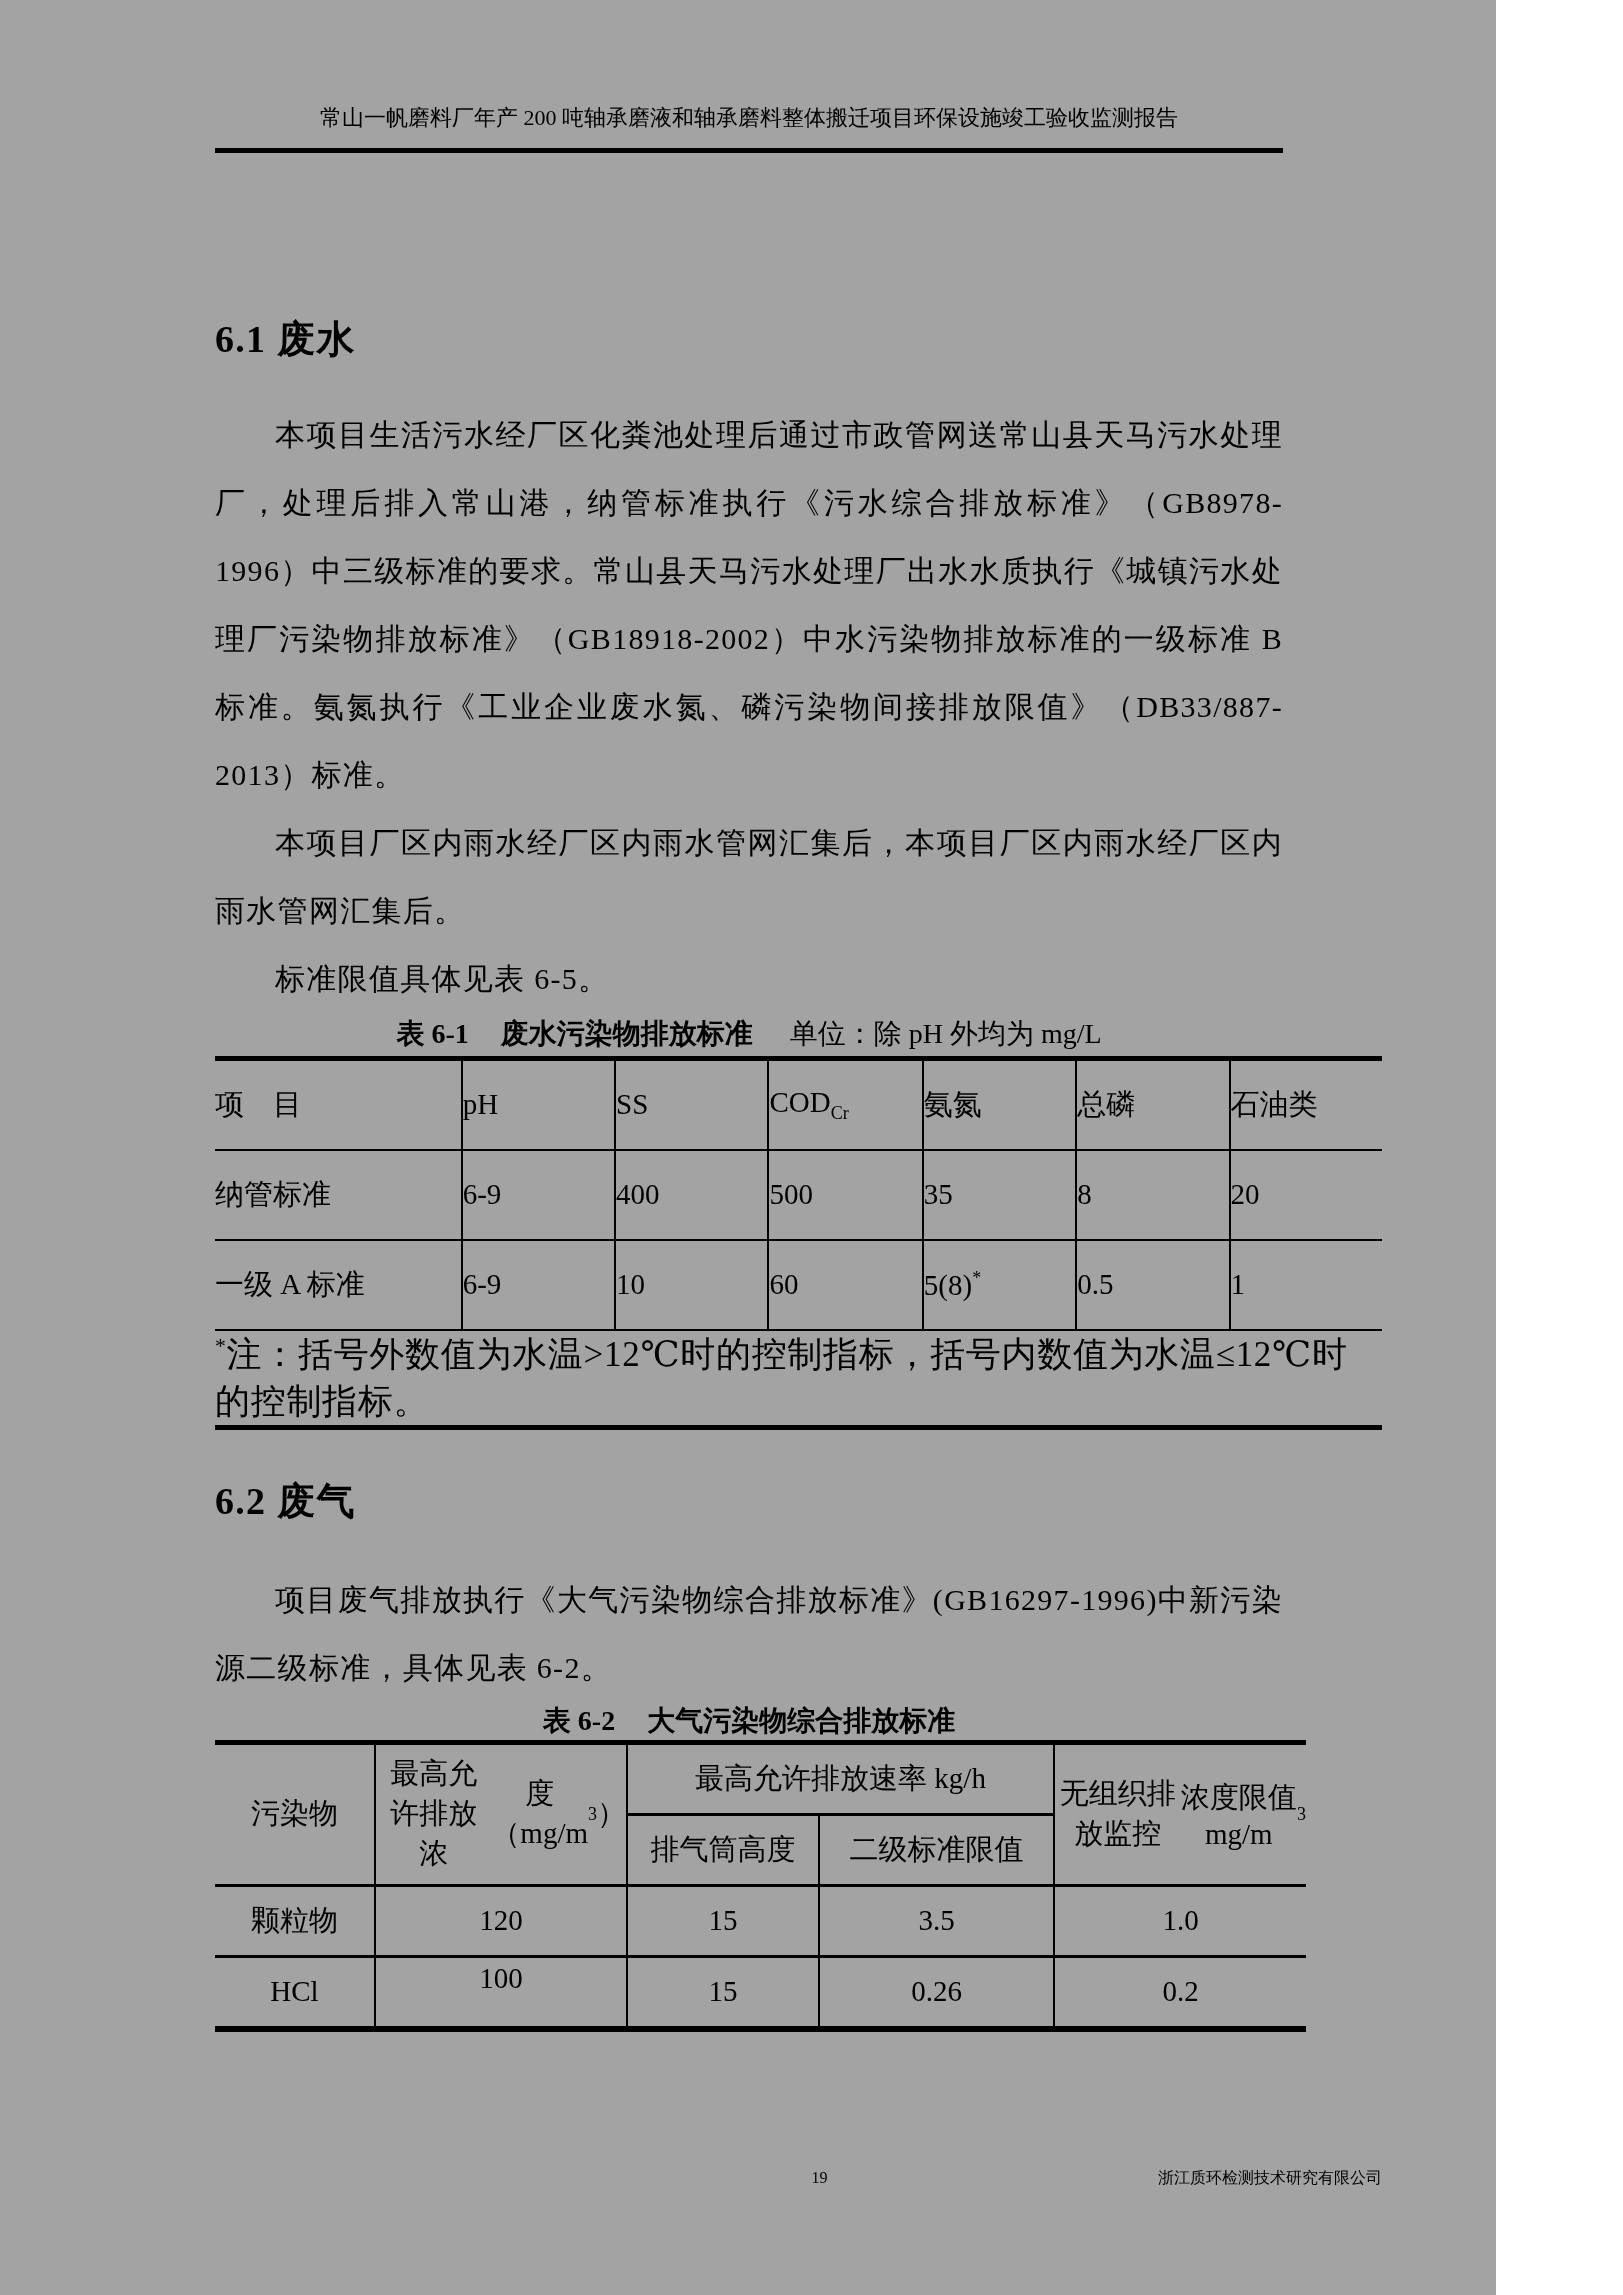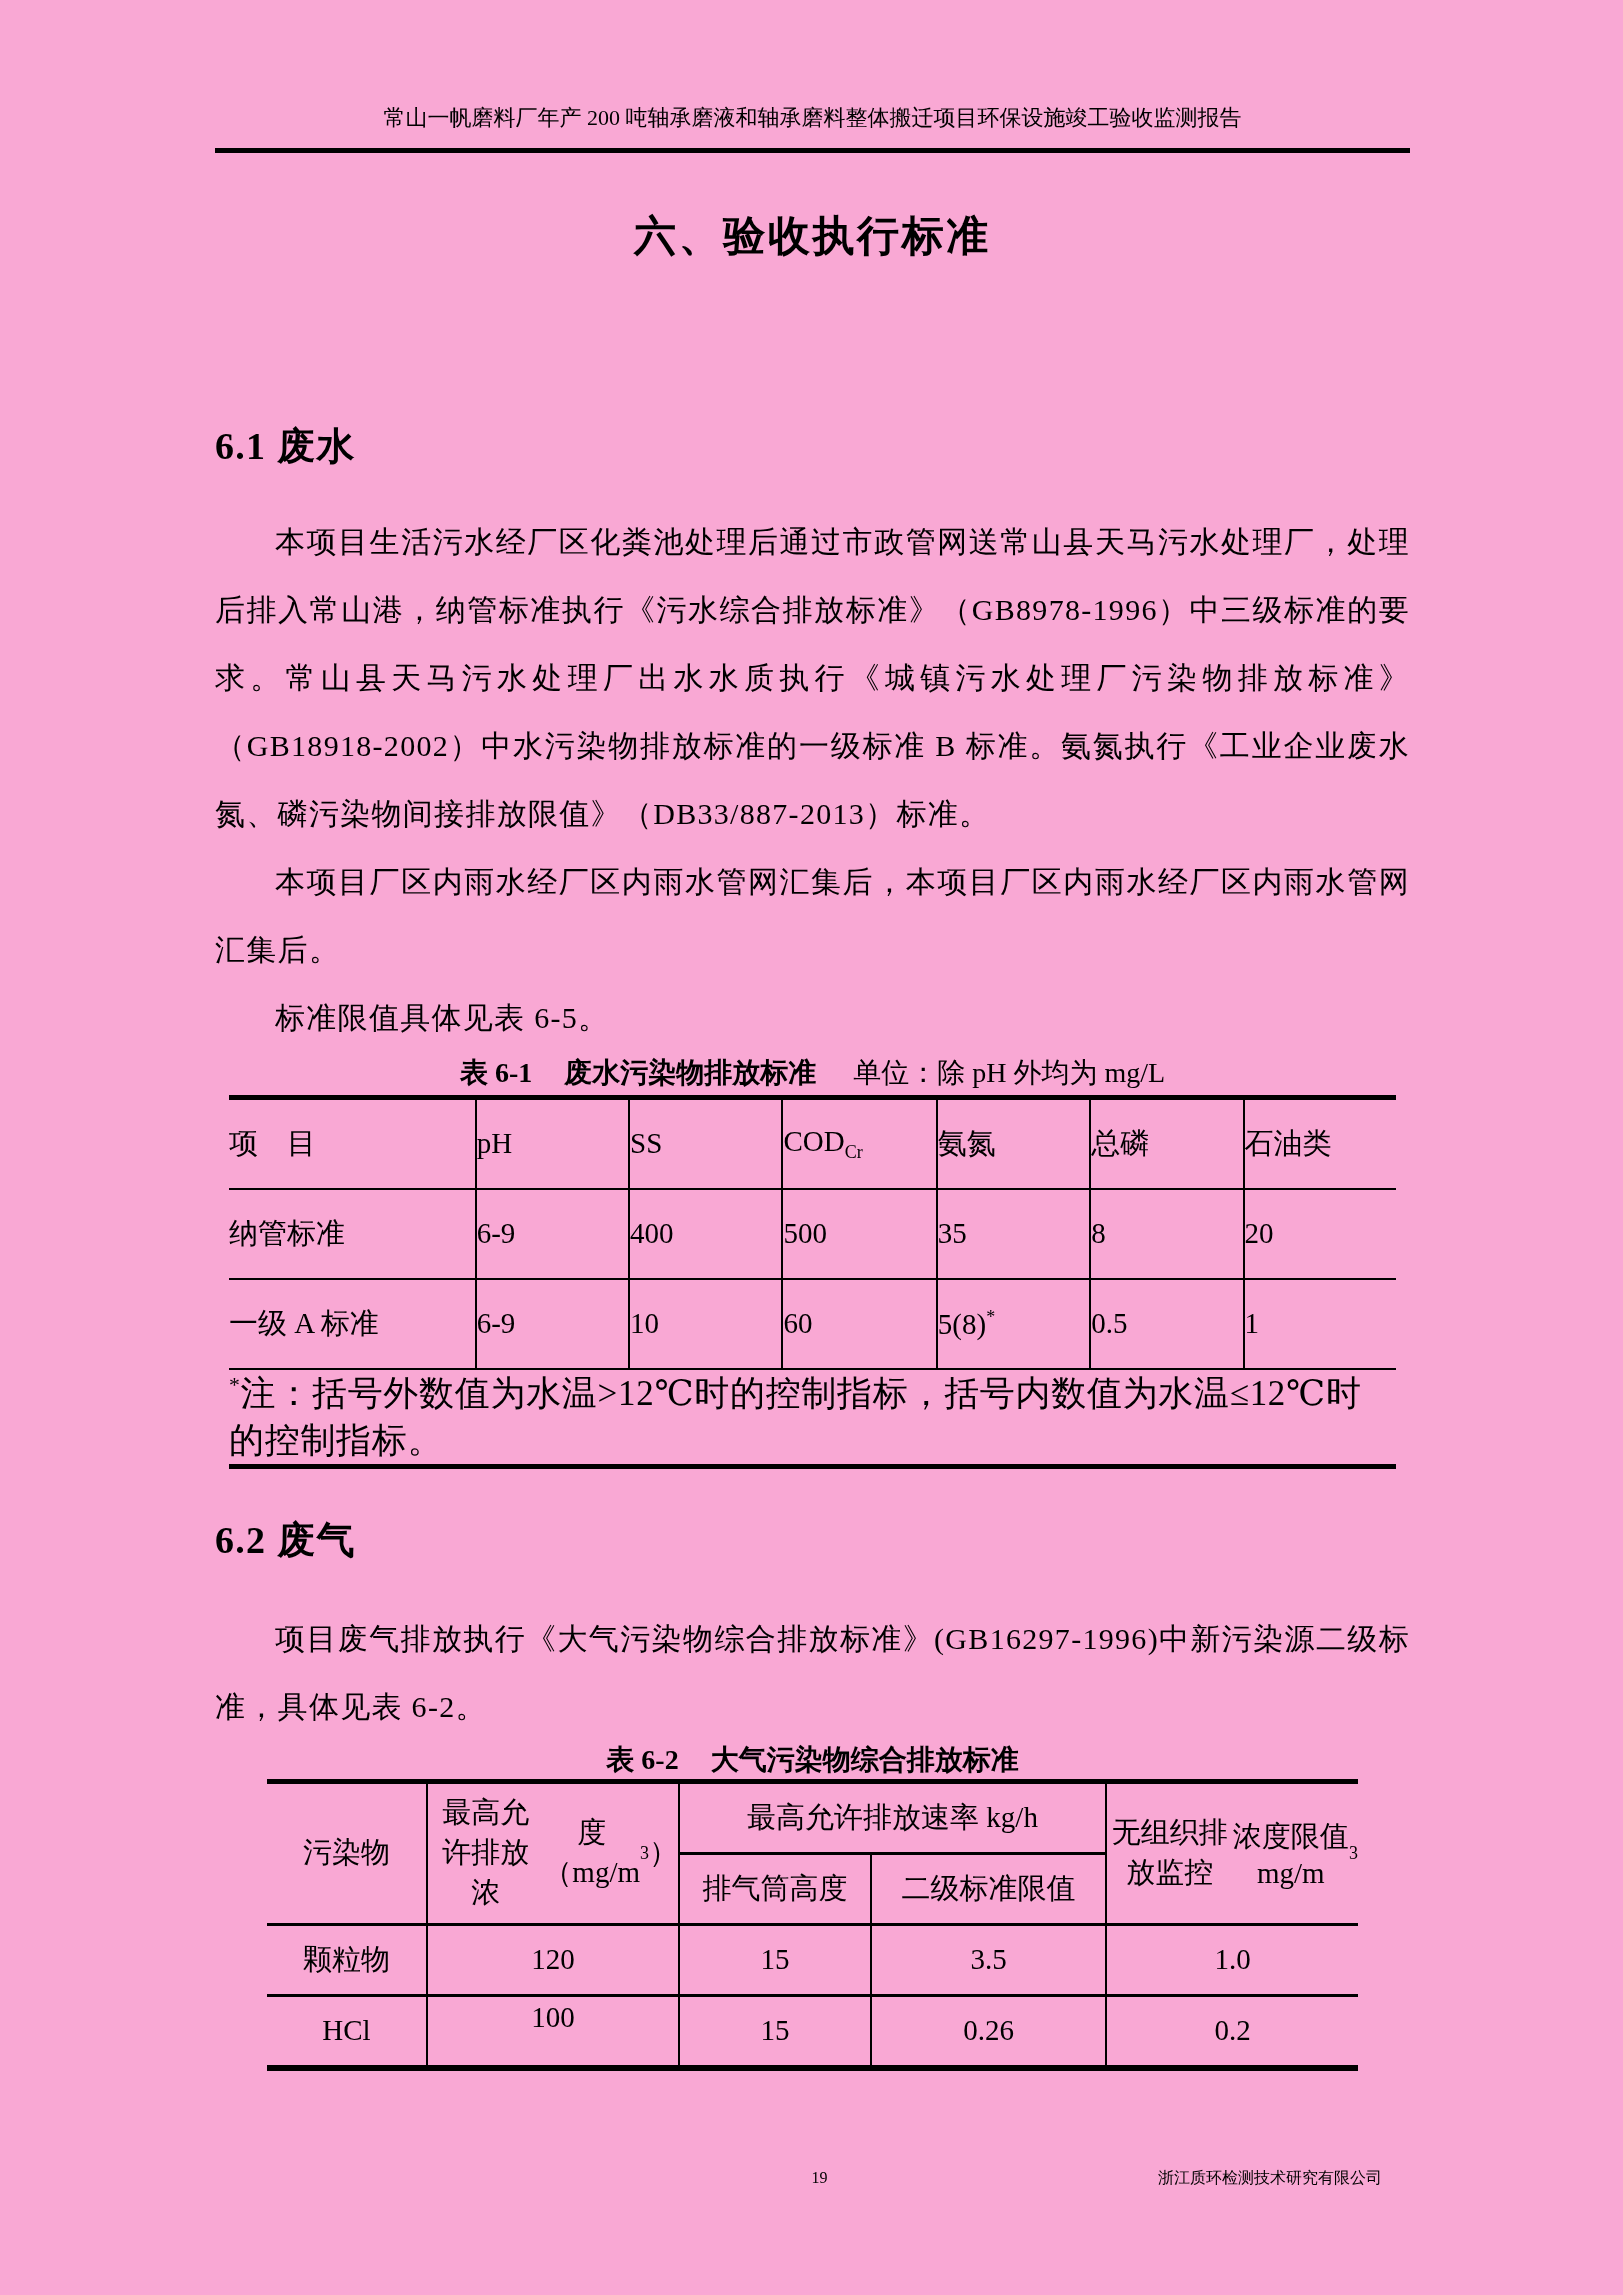--- a/index.html
+++ b/index.html
@@ -1,20 +1,20 @@
 <!DOCTYPE html>
 <html style="font-size:10.5px"><head>
 <meta charset="utf-8">
 <style>
   html,body{margin:0;padding:0;background:#ffffff;}
   .page{
     position:relative;
-    width:1623px;
+    width:1496px;
     height:2295px;
-    background:#f9a8d4;
+    background:#a3a3a3;
     color:#000000;
     font-family:"Liberation Serif","DejaVu Serif",serif;
     overflow:hidden;
   }
   .content{
     padding-left:215px;
     padding-right:213px;
   }
   
   .doc-header{
@@ -155,21 +155,20 @@
 </head>
 <body>
 
 <div class="page">
   <div class="content">
 
     <div class="doc-header">
       <span>常山一帆磨料厂年产 200 吨轴承磨液和轴承磨料整体搬迁项目环保设施竣工验收监测报告</span>
     </div>
 
-    <div class="doc-title">六、验收执行标准</div>
 
     <div class="section-heading sh-1">6.1 废水</div>
 
     <div class="body-block">
       <p class="para">本项目生活污水经厂区化粪池处理后通过市政管网送常山县天马污水处理厂，处理后排入常山港，纳管标准执行《污水综合排放标准》（GB8978-1996）中三级标准的要求。常山县天马污水处理厂出水水质执行《城镇污水处理厂污染物排放标准》（GB18918-2002）中水污染物排放标准的一级标准 B 标准。氨氮执行《工业企业废水氮、磷污染物间接排放限值》（DB33/887-2013）标准。</p>
       <p class="para">本项目厂区内雨水经厂区内雨水管网汇集后，本项目厂区内雨水经厂区内雨水管网汇集后。</p>
       <p class="para">标准限值具体见表 6-5。</p>
     </div>
 
     <div class="tbl-caption">

